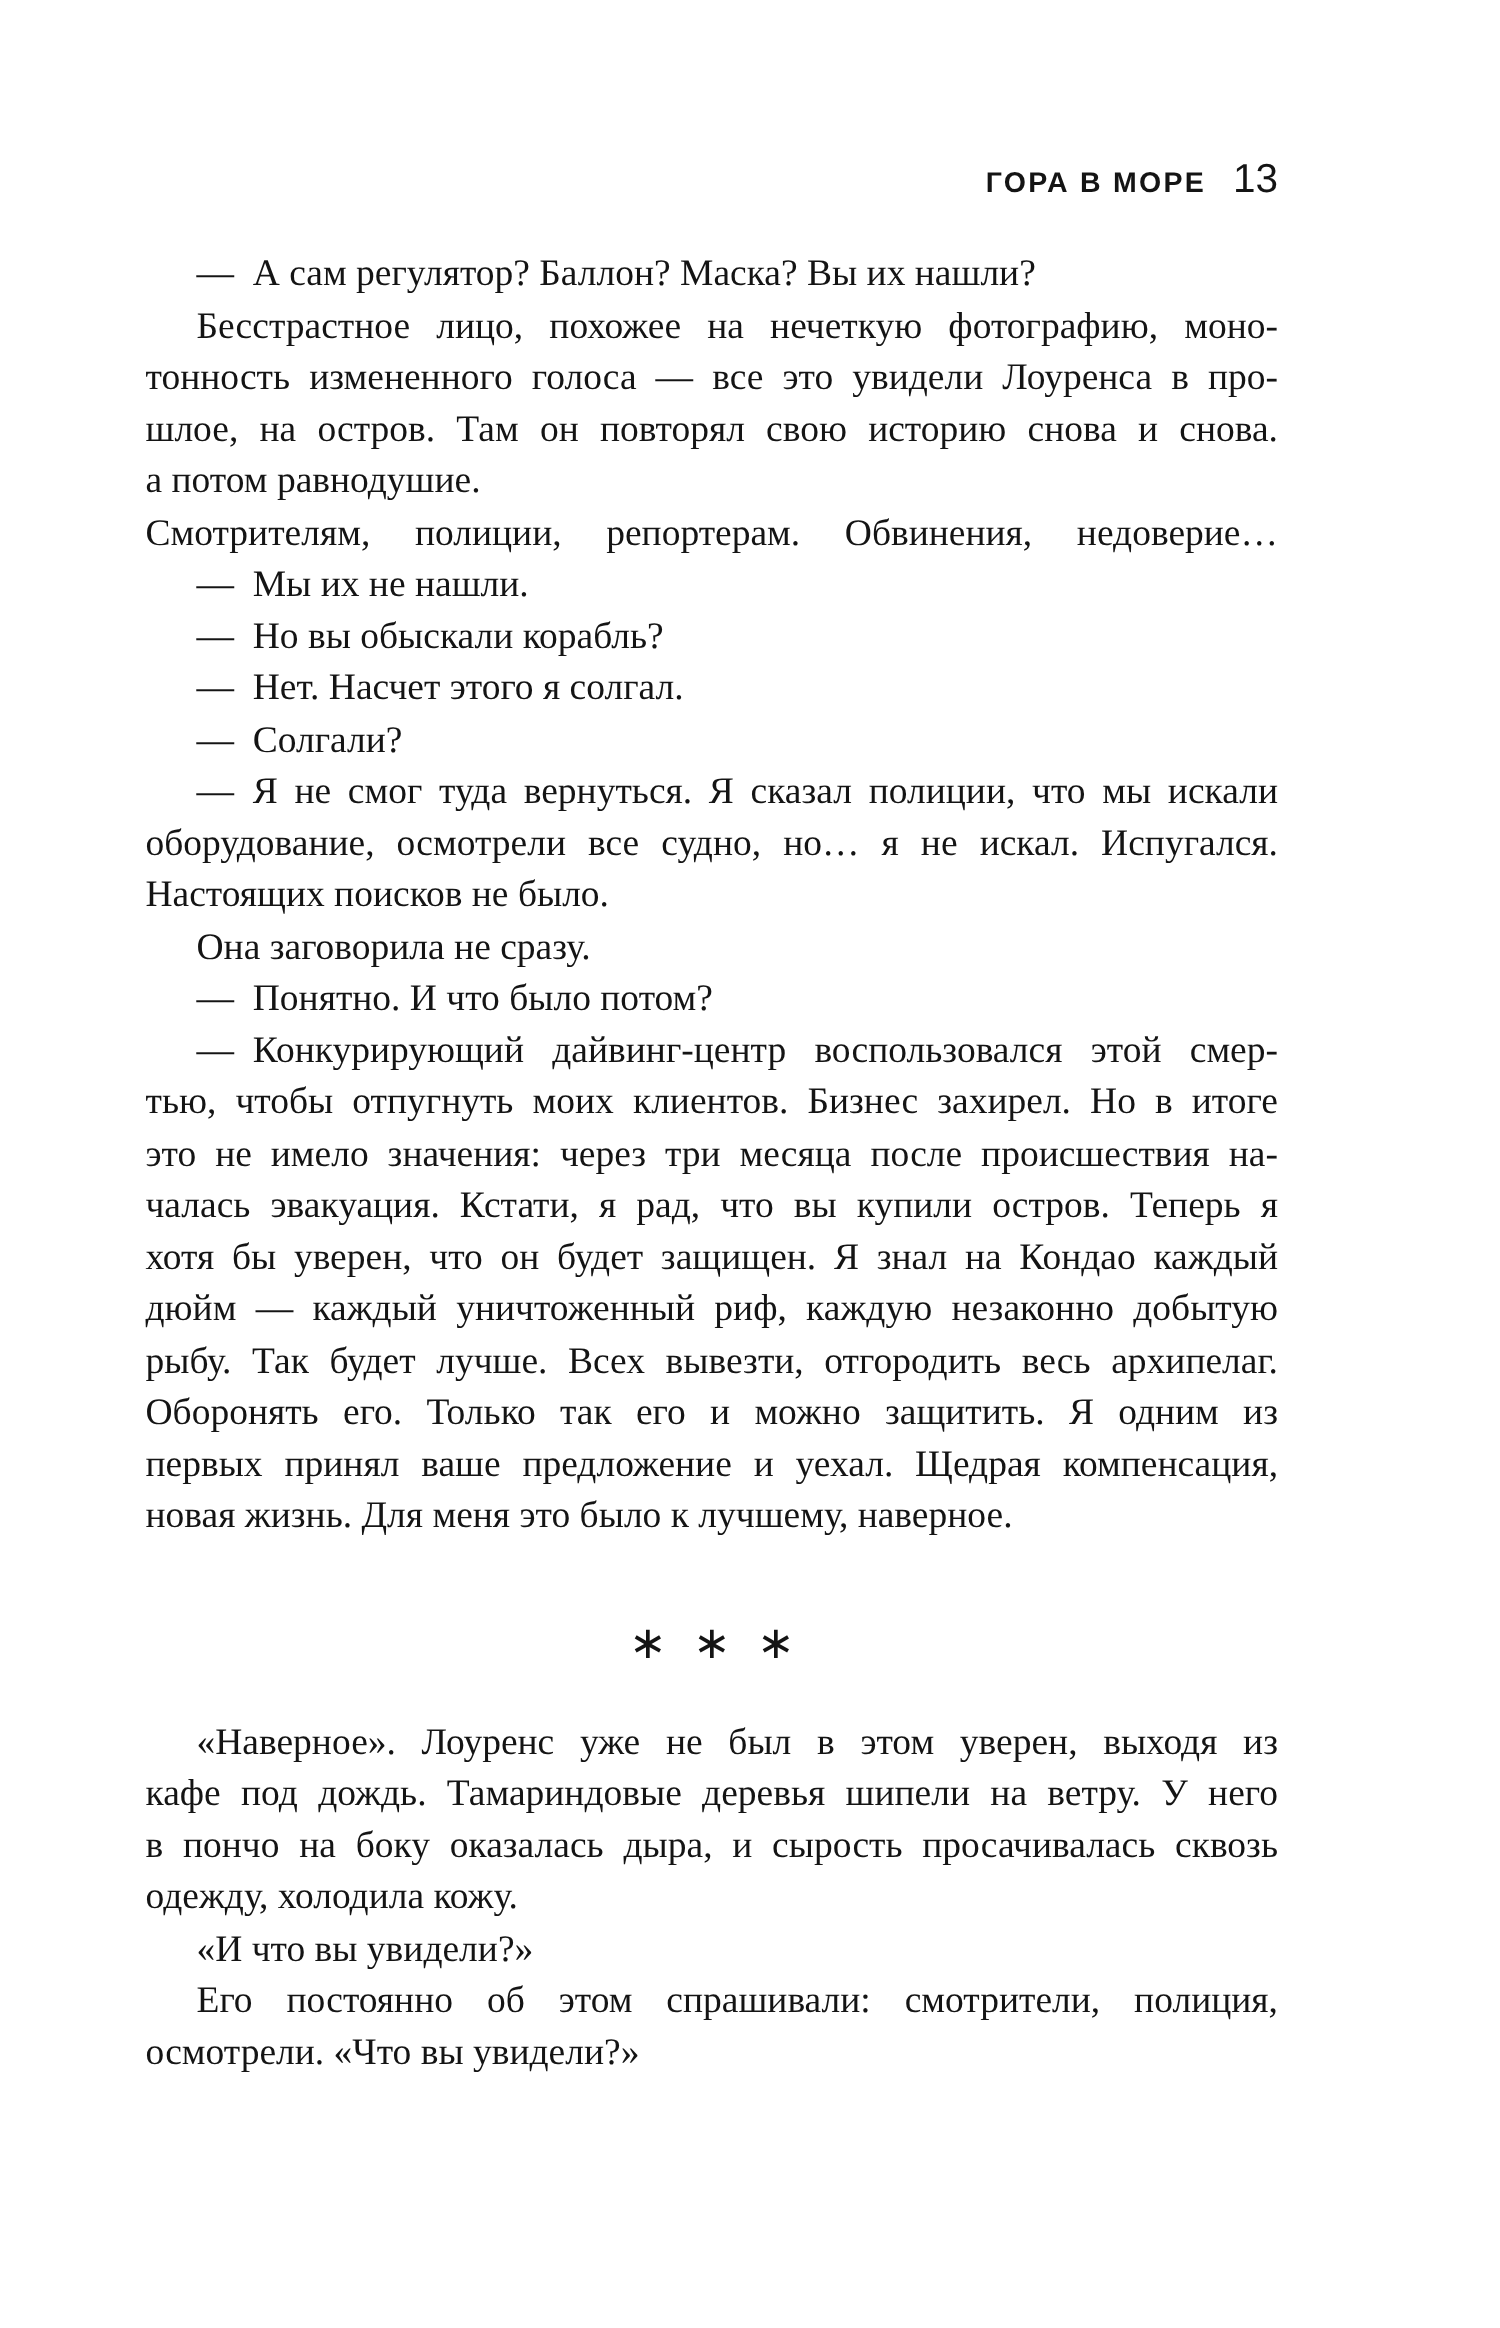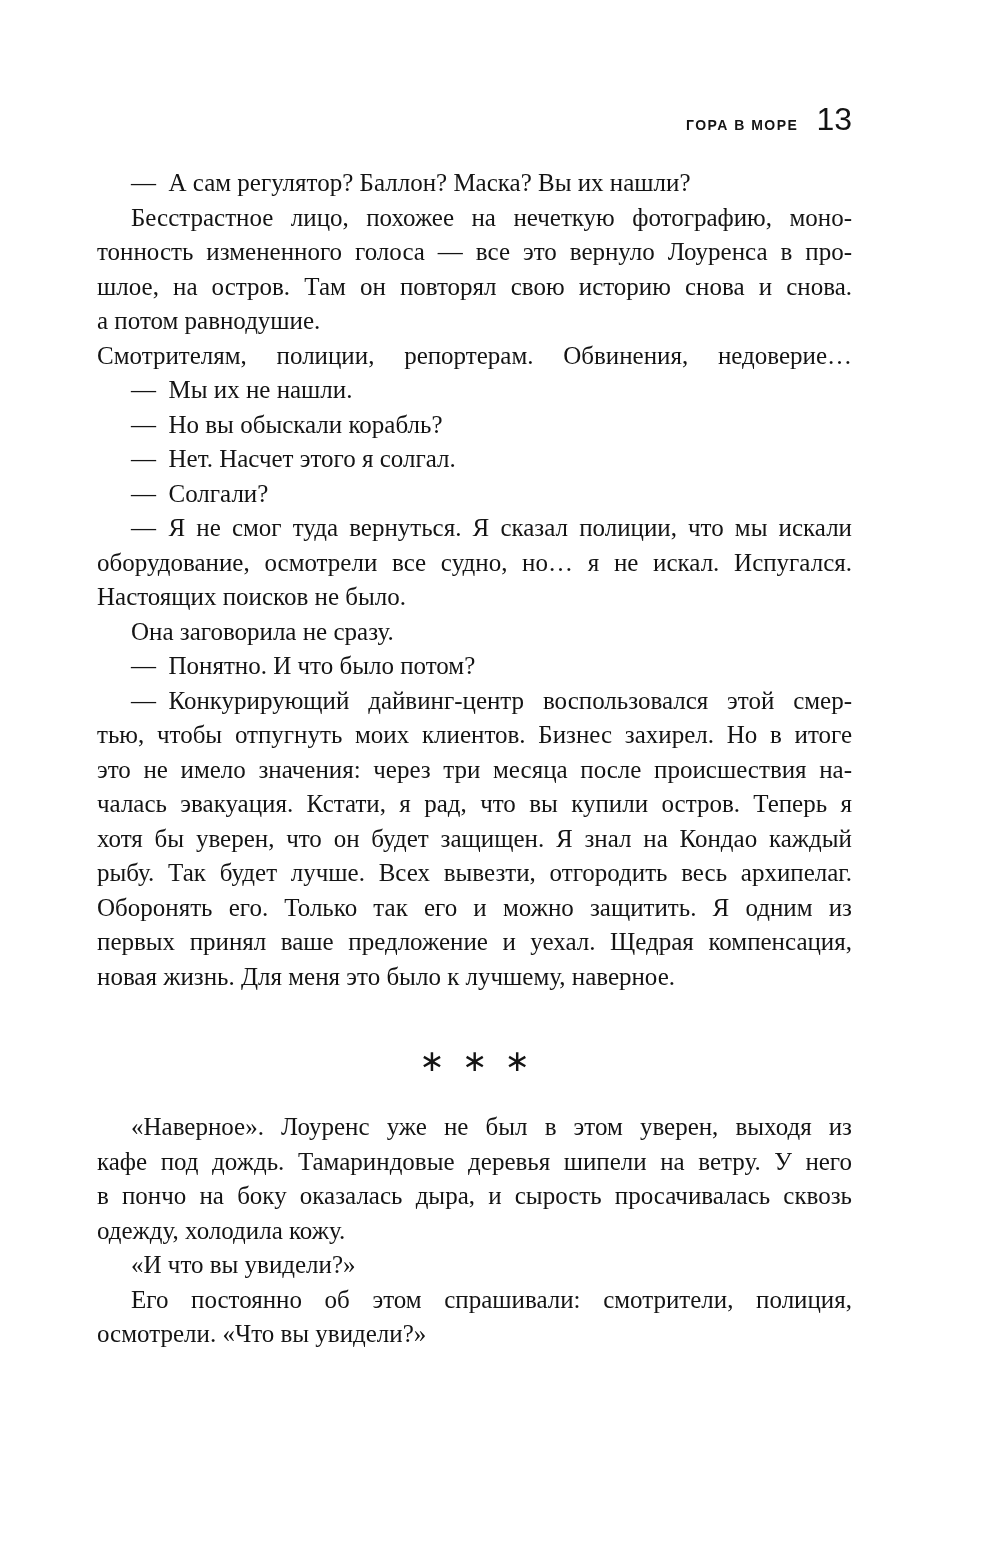--- a/index.html
+++ b/index.html
@@ -14,26 +14,26 @@
   .running-header {
     position: absolute;
     top: 106px;
     right: 148px;
     line-height: 26px;
     white-space: nowrap;
     color: #141414;
     font-family: "Liberation Sans", "DejaVu Sans", sans-serif;
   }
   .rh-title {
-    font-size: 14px;
+    font-size: 19px;
     font-weight: 700;
     letter-spacing: 1.5px;
   }
   .rh-num {
-    font-size: 32px;
+    font-size: 27px;
     font-weight: 400;
     margin-left: 18px;
     letter-spacing: 0;
   }
   .text-body {
     position: absolute;
     left: 97px;
     top: 166px;
     width: 755px;
     font-size: 25px;
@@ -65,21 +65,21 @@
 <div class="page">
   <div class="running-header">
     <span class="rh-title">ГОРА В МОРЕ</span><span class="rh-num">13</span>
   </div>
   <div class="text-body">
       <div class="para">
         <div class="line first last">— А сам регулятор? Баллон? Маска? Вы их нашли?</div>
       </div>
       <div class="para">
         <div class="line first">Бесстрастное лицо, похожее на нечеткую фотографию, моно-</div>
-        <div class="line">тонность измененного голоса — все это вернуло Лоуренса в про-</div>
+        <div class="line">тонность измененного голоса — все это увидели Лоуренса в про-</div>
         <div class="line">шлое, на остров. Там он повторял свою историю снова и снова.</div>
         <div class="line last">а потом равнодушие.</div>
         <div class="line">Смотрителям, полиции, репортерам. Обвинения, недоверие…</div>
       </div>
       <div class="para">
         <div class="line first last">— Мы их не нашли.</div>
       </div>
       <div class="para">
         <div class="line first last">— Но вы обыскали корабль?</div>
       </div>
@@ -99,20 +99,21 @@
       </div>
       <div class="para">
         <div class="line first last">— Понятно. И что было потом?</div>
       </div>
       <div class="para">
         <div class="line first">— Конкурирующий дайвинг-центр воспользовался этой смер-</div>
         <div class="line">тью, чтобы отпугнуть моих клиентов. Бизнес захирел. Но в итоге</div>
         <div class="line">это не имело значения: через три месяца после происшествия на-</div>
         <div class="line">чалась эвакуация. Кстати, я рад, что вы купили остров. Теперь я</div>
         <div class="line">хотя бы уверен, что он будет защищен. Я знал на Кондао каждый</div>
+        <div class="line">дюйм — каждый уничтоженный риф, каждую незаконно добытую</div>
         <div class="line">рыбу. Так будет лучше. Всех вывезти, отгородить весь архипелаг.</div>
         <div class="line">Оборонять его. Только так его и можно защитить. Я одним из</div>
         <div class="line">первых принял ваше предложение и уехал. Щедрая компенсация,</div>
         <div class="line last">новая жизнь. Для меня это было к лучшему, наверное.</div>
       </div>
       <div class="sep">∗ ∗ ∗</div>
       <div class="para">
         <div class="line first"><span class="it">«Наверное»</span><span>. Лоуренс уже не был в этом уверен, выходя из</span></div>
         <div class="line">кафе под дождь. Тамариндовые деревья шипели на ветру. У него</div>
         <div class="line">в пончо на боку оказалась дыра, и сырость просачивалась сквозь</div>

